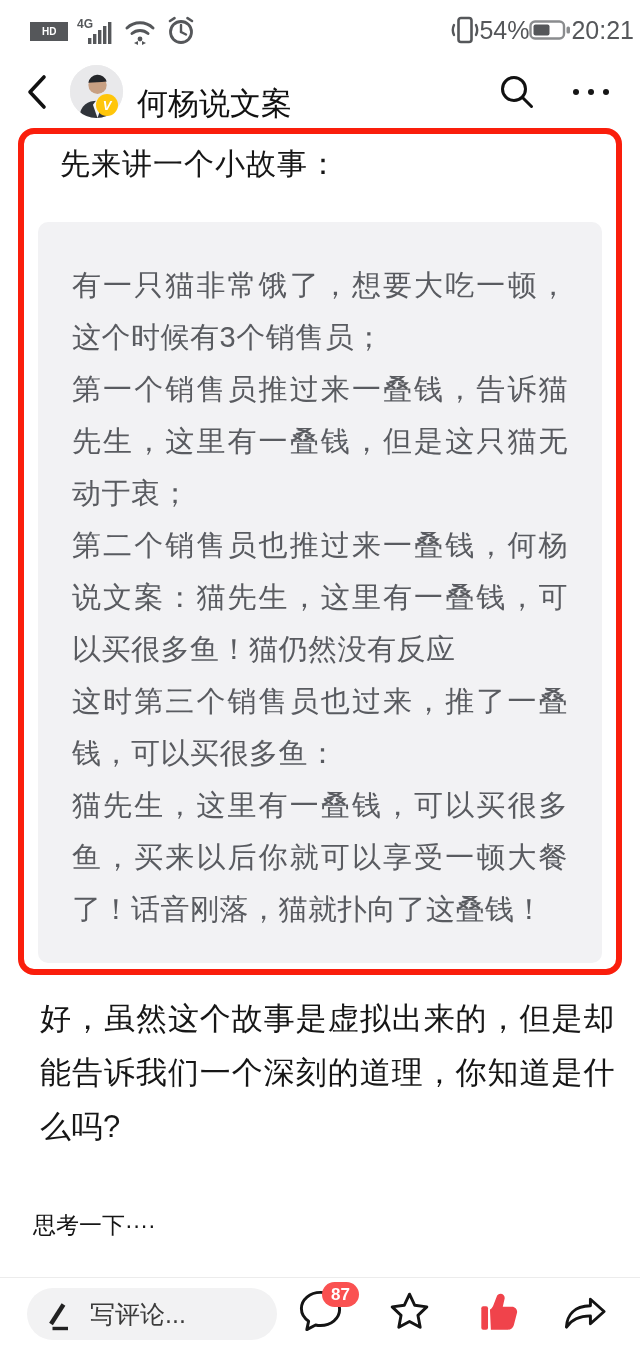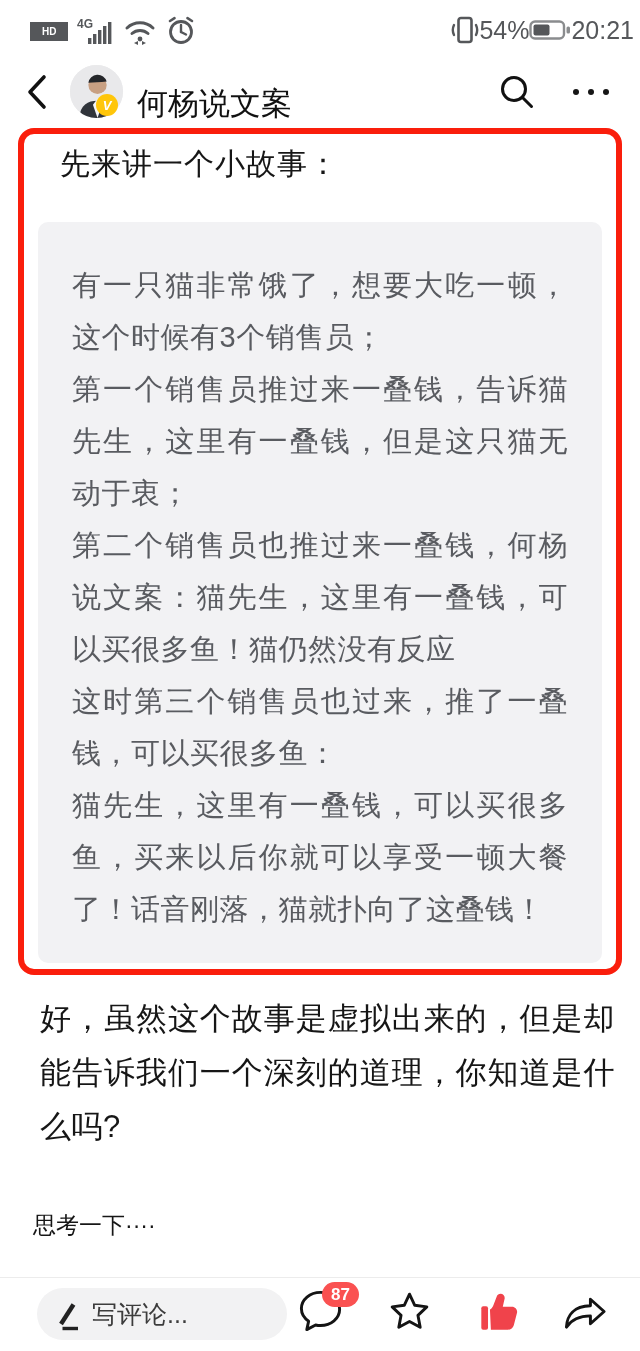--- a/index.html
+++ b/index.html
@@ -38,22 +38,22 @@
     border-radius:10px;background:var(--story-bg);padding:37px 34px 0 34px;}
   .story-card p{margin:0;font-size:29px;line-height:52px;color:var(--story-text);
     text-align:justify;letter-spacing:0.5px;}
   
   .para-after{position:absolute;left:33px;width:575px;top:992px;font-size:31px;
     line-height:54px;color:#161616;text-align:justify;letter-spacing:0.5px;margin-left:7px;}
   .think-line{position:absolute;left:33px;top:1198px;font-size:23px;line-height:54px;color:#161616;}
   
   .toolbar{position:absolute;left:0;right:0;top:1277px;height:74px;background:#fff;
     border-top:1px solid #ececec;}
-  .comment-pill{position:absolute;left:37px;top:10px;width:250px;height:52px;border-radius:26px;
-    background:#f2f2f3;display:flex;align-items:center;padding:0 18px;gap:8px;cursor:text;}
+  .comment-pill{position:absolute;left:27px;top:10px;width:250px;height:52px;border-radius:26px;
+    background:#f2f2f3;display:flex;align-items:center;padding:0 18px;gap:16px;cursor:text;}
   .comment-input{border:none;outline:none;background:transparent;width:160px;
     font-size:25px;color:#3c3c3c;font-family:inherit;}
   .comment-input::placeholder{color:#3c3c3c;opacity:1;}
   .tb-icon{position:absolute;cursor:pointer;}
   .count-badge{position:absolute;left:322px;top:4px;min-width:37px;height:25px;border-radius:13px;
     background:var(--badge-red);color:#fff;font-size:17px;font-weight:bold;display:flex;
     align-items:center;justify-content:center;padding:0 6px;z-index:2;}
 </style>
 </head>
 <body>

